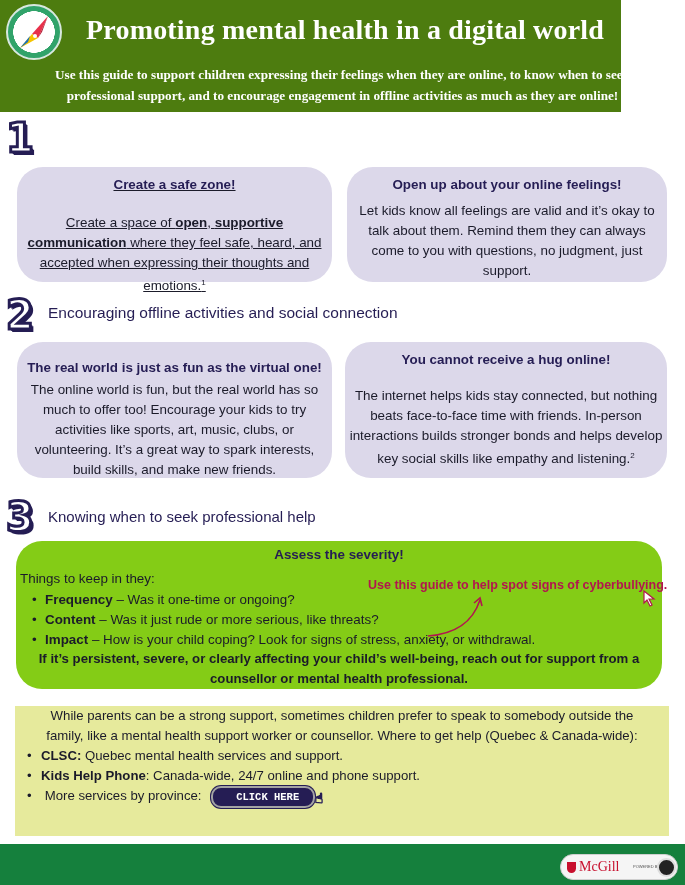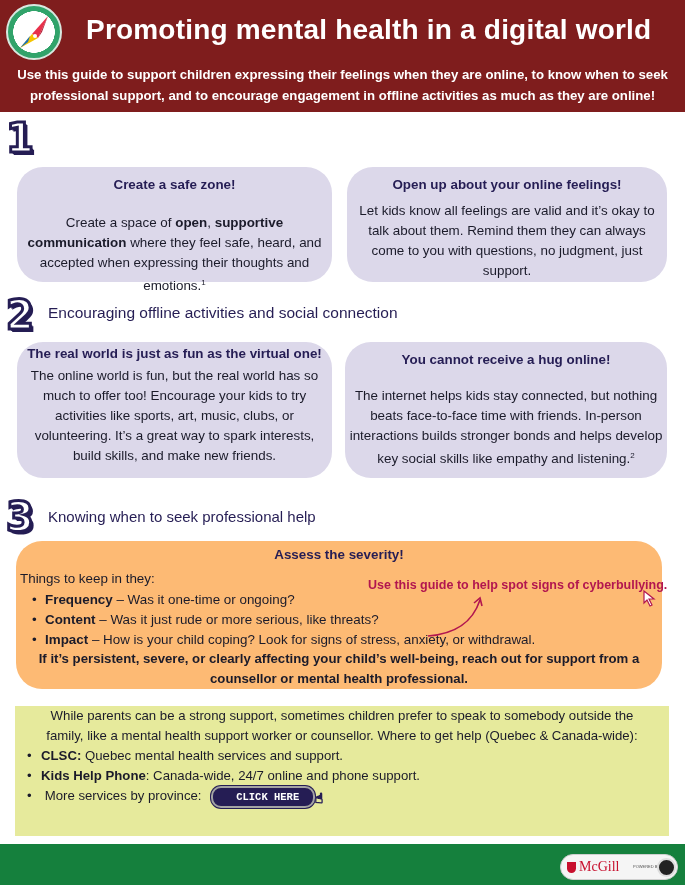--- a/index.html
+++ b/index.html
@@ -1,21 +1,21 @@
 <!DOCTYPE html>
 <html><head>
 <meta charset="utf-8">
 <style>
   * { box-sizing: border-box; margin: 0; padding: 0; }
   html, body { width: 685px; height: 885px; background: #ffffff; overflow: hidden; }
   body { font-family: "Liberation Sans", "DejaVu Sans", sans-serif; color: #1b1b2a; position: relative; }
 
   .header {
-    position: absolute; left: 0; top: 0; width: 685px; height: 112px;
-    background: #7f1d1d; color: #ffffff;
+    position: absolute; left: 0; top: 0; width: 621px; height: 112px;
+    background: #4d7c0f; color: #ffffff; font-family: Liberation Serif, serif;
   }
   .logo {
     position: absolute; left: 6px; top: 4px; width: 56px; height: 56px; border-radius: 50%;
     background: radial-gradient(circle at 50% 50%, #ffffff 0 56%, #31a36a 57% 72%, #e8f3ec 73% 80%, #2a8a90 81% 100%);
     border: 2px solid #d8e8e0;
   }
   .logo svg { position: absolute; left: 0; top: 0; }
   .title {
     position: absolute; left: 86px; top: 14px; width: 590px;
     font-size: 28px; font-weight: bold; letter-spacing: 0.2px; white-space: nowrap;
@@ -38,21 +38,21 @@
     position: absolute; top: 12px; font-size: 15.5px; color: #251d54; white-space: nowrap;
   }
 
   .card {
     position: absolute; background: #dcd8ea; border-radius: 26px; text-align: center;
     color: #1b1b2a; font-size: 13.4px; line-height: 20px;
   }
   .card-title { color: #251d54; font-weight: bold; font-size: 13.4px; }
   .card-body b { font-weight: bold; }
 
-  .sev-card { position: absolute; left: 16px; top: 541px; width: 646px; height: 148px; background: #fdba74; border-radius: 26px; }
+  .sev-card { position: absolute; left: 16px; top: 541px; width: 646px; height: 148px; background: #84cc16; border-radius: 26px; }
   .sev-title { position: absolute; left: 0; top: 6px; width: 100%; text-align: center; font-weight: bold; font-size: 13.4px; color: #251d54; }
   .sev-keep { position: absolute; left: 4px; top: 30px; font-size: 13.4px; }
   .sev-list { position: absolute; left: 16px; top: 49px; list-style: none; font-size: 13.4px; line-height: 20px; }
   .sev-list li::before { content: "•"; display: inline-block; width: 13px; }
   .sev-list b { font-weight: bold; }
   .sev-footer { position: absolute; left: 0; top: 108px; width: 100%; text-align: center; font-weight: bold; font-size: 13.2px; line-height: 20px; }
   .cyber-link {
     position: absolute; left: 352px; top: 37px; color: #b2164f; font-weight: bold; font-size: 12.5px;
     white-space: nowrap; text-decoration: none;
   }
@@ -99,39 +99,39 @@
   <div class="subtitle">
     <div>Use this guide to support children expressing their feelings when they are online, to know when to seek</div>
     <div>professional support, and to encourage engagement in offline activities as much as they are online!</div>
   </div>
 </div>
 
 <div class="section-head" style="top:116px;">
   <span class="num">1</span>
 </div>
 
-<div class="card" style="left:17px; top:167px; width:315px; height:115px;">
+<div class="card" style="left:17px; top:167px; width:315px; height:115px;text-decoration:underline;">
   <div class="card-title" style="margin-top:8px;">Create a safe zone!</div>
   <div class="card-body" style="margin-top:18px; padding:0 4px;">
     <span>Create a space of </span><b>open</b><span>, </span><b>supportive communication</b><span> where they feel safe, heard, and accepted when expressing their thoughts and emotions.</span><sup style="font-size:8px;">1</sup>
   </div>
 </div>
 
 <div class="card" style="left:347px; top:167px; width:320px; height:115px;">
   <div class="card-title" style="margin-top:8px;">Open up about your online feelings!</div>
   <div class="card-body" style="margin-top:6px; padding:0 8px;text-align:center;">Let kids know all feelings are valid and it’s okay to talk about them. Remind them they can always come to you with questions, no judgment, just support.</div>
 </div>
 
 <div class="section-head" style="top:293px;">
   <span class="num">2</span>
   <span class="section-title" style="left:48px; top:11px;">Encouraging offline activities and social connection</span>
 </div>
 
 <div class="card" style="left:17px; top:342px; width:315px; height:136px;">
-  <div class="card-title" style="margin-top:2px;">The real world is just as fun as the virtual one!</div>
+  <div class="card-title" style="margin-top:16px;">The real world is just as fun as the virtual one!</div>
   <div class="card-body" style="margin-top:2px; padding:0 6px;">The online world is fun, but the real world has so much to offer too! Encourage your kids to try activities like sports, art, music, clubs, or volunteering. It’s a great way to spark interests, build skills, and make new friends.</div>
 </div>
 
 <div class="card" style="left:345px; top:342px; width:322px; height:136px;">
   <div class="card-title" style="margin-top:8px;">You cannot receive a hug online!</div>
   <div class="card-body" style="margin-top:16px; padding:0 4px;">
     <span>The internet helps kids stay connected, but nothing beats face-to-face time with friends. In-person interactions builds stronger bonds and helps develop key social skills like empathy and listening.</span><sup style="font-size:8px;">2</sup>
   </div>
 </div>
 

